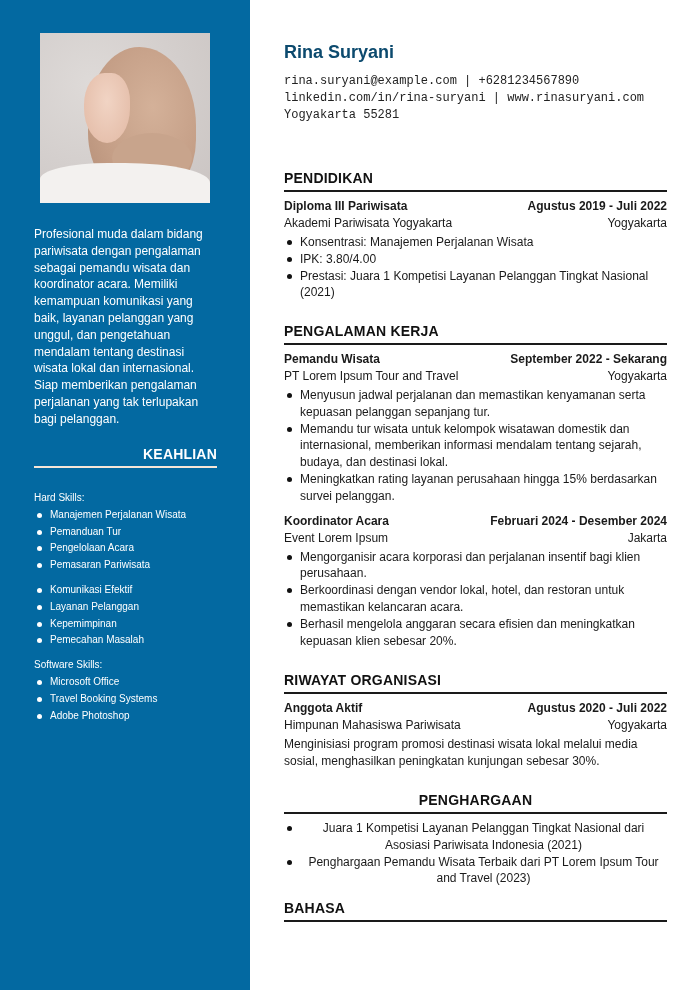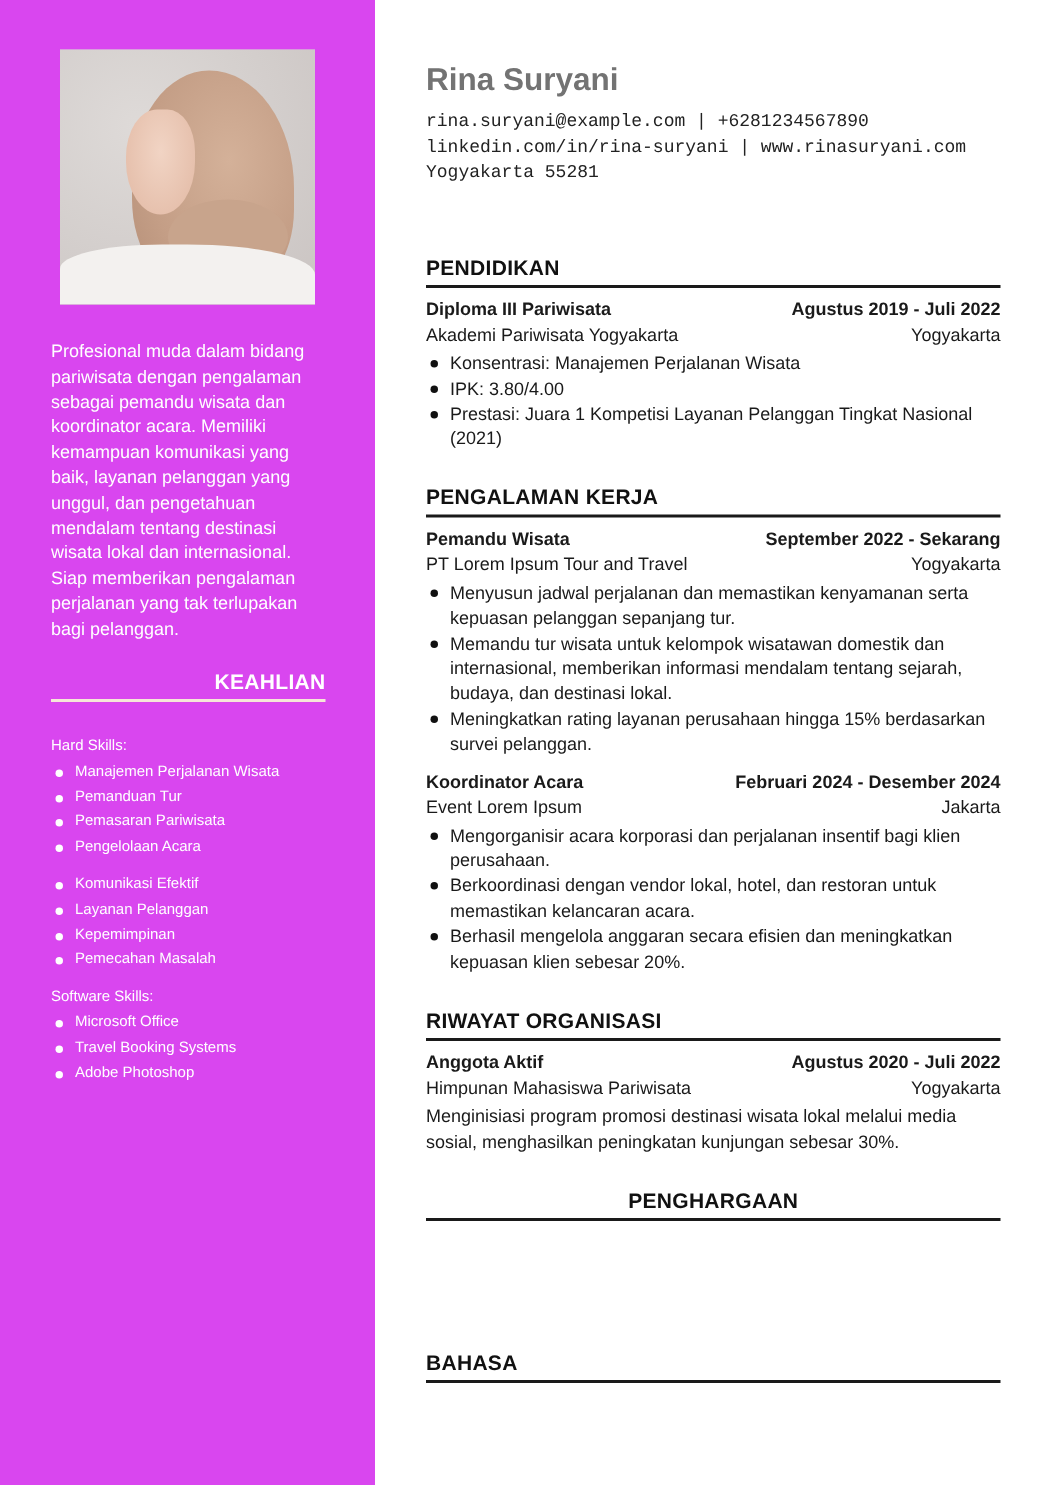--- a/index.html
+++ b/index.html
@@ -51,21 +51,21 @@
   .skill-group { margin-bottom: 8px; }
   .skill-group-label { display:block; }
   .skill-list { list-style: none; }
   .skill-list li { position: relative; padding-left: 16px; }
   .skill-list li .dot {
     position: absolute; left: 3px; top: 6px; width: 5px; height: 5px;
     background: #ffffff; border-radius: 50%;
   }
 
   .main { position: absolute; left: 284px; top: 0; width: 383px; }
-  .name { position: absolute; top: 42px; left: 0; font-size: 21px; font-weight: bold; color: #737373; }
+  .name { position: absolute; top: 42px; left: 0; font-size: 18px; font-weight: bold; color: #0c4a6e; }
   .contact { position: absolute; top: 73px; left: 0; font-size: 12px; line-height: 17px; color: #222; font-family: Liberation Mono, monospace; }
 
   .section { position: absolute; left: 0; width: 383px; }
   .section-title {
     font-size: 14px; font-weight: bold; color: #111; letter-spacing: 0.2px;
     padding-bottom: 4px; border-bottom: 2px solid #1a1a1a; margin-bottom: 6px;
   }
   .row { display: flex; justify-content: space-between; font-size: 12px; line-height: 17px; }
   .row .b { font-weight: bold; }
   .bullets { list-style: none; font-size: 12px; line-height: 16.8px; margin-top: 2px; }
@@ -73,41 +73,41 @@
   .bullets li .dot {
     position: absolute; left: 3px; top: 6px; width: 5px; height: 5px;
     background: #111; border-radius: 50%;
   }
   .para { font-size: 12px; line-height: 16.8px; margin-top: 2px; }
   .entry + .entry { margin-top: 8px; }
 </style>
 </head>
 <body>
 
-<aside class="sidebar" style="background: #d946ef;">
+<aside class="sidebar" style="background: #0369a1;">
   <div class="photo">
     <div class="bg"></div>
     <div class="hijab"></div>
     <div class="face"></div>
     <div class="wrap"></div>
     <div class="shirt"></div>
   </div>
 
   <p class="summary">Profesional muda dalam bidang pariwisata dengan pengalaman sebagai pemandu wisata dan koordinator acara. Memiliki kemampuan komunikasi yang baik, layanan pelanggan yang unggul, dan pengetahuan mendalam tentang destinasi wisata lokal dan internasional. Siap memberikan pengalaman perjalanan yang tak terlupakan bagi pelanggan.</p>
 
   <h2 class="skills-title">KEAHLIAN</h2>
 
   <div class="skills">
     <div class="skill-group">
       <span class="skill-group-label">Hard Skills:</span>
       <ul class="skill-list">
         <li><span class="dot"></span><span>Manajemen Perjalanan Wisata</span></li>
         <li><span class="dot"></span><span>Pemanduan Tur</span></li>
+        <li><span class="dot"></span><span>Pengelolaan Acara</span></li>
         <li><span class="dot"></span><span>Pemasaran Pariwisata</span></li>
-        <li><span class="dot"></span><span>Pengelolaan Acara</span></li>
       </ul>
     </div>
     <div class="skill-group">
       <ul class="skill-list">
         <li><span class="dot"></span><span>Komunikasi Efektif</span></li>
         <li><span class="dot"></span><span>Layanan Pelanggan</span></li>
         <li><span class="dot"></span><span>Kepemimpinan</span></li>
         <li><span class="dot"></span><span>Pemecahan Masalah</span></li>
       </ul>
     </div>
@@ -193,18 +193,22 @@
       <div class="row">
         <span>Himpunan Mahasiswa Pariwisata</span>
         <span>Yogyakarta</span>
       </div>
       <p class="para">Menginisiasi program promosi destinasi wisata lokal melalui media sosial, menghasilkan peningkatan kunjungan sebesar 30%.</p>
     </div>
   </section>
 
   <section class="section" style="top:792px;text-align:center;">
     <h2 class="section-title">PENGHARGAAN</h2>
+    <ul class="bullets">
+      <li><span class="dot"></span><span>Juara 1 Kompetisi Layanan Pelanggan Tingkat Nasional dari Asosiasi Pariwisata Indonesia (2021)</span></li>
+      <li><span class="dot"></span><span>Penghargaan Pemandu Wisata Terbaik dari PT Lorem Ipsum Tour and Travel (2023)</span></li>
+    </ul>
   </section>
 
   <section class="section" style="top:900px;">
     <h2 class="section-title">BAHASA</h2>
   </section>
 </main>
 
 </body></html>

